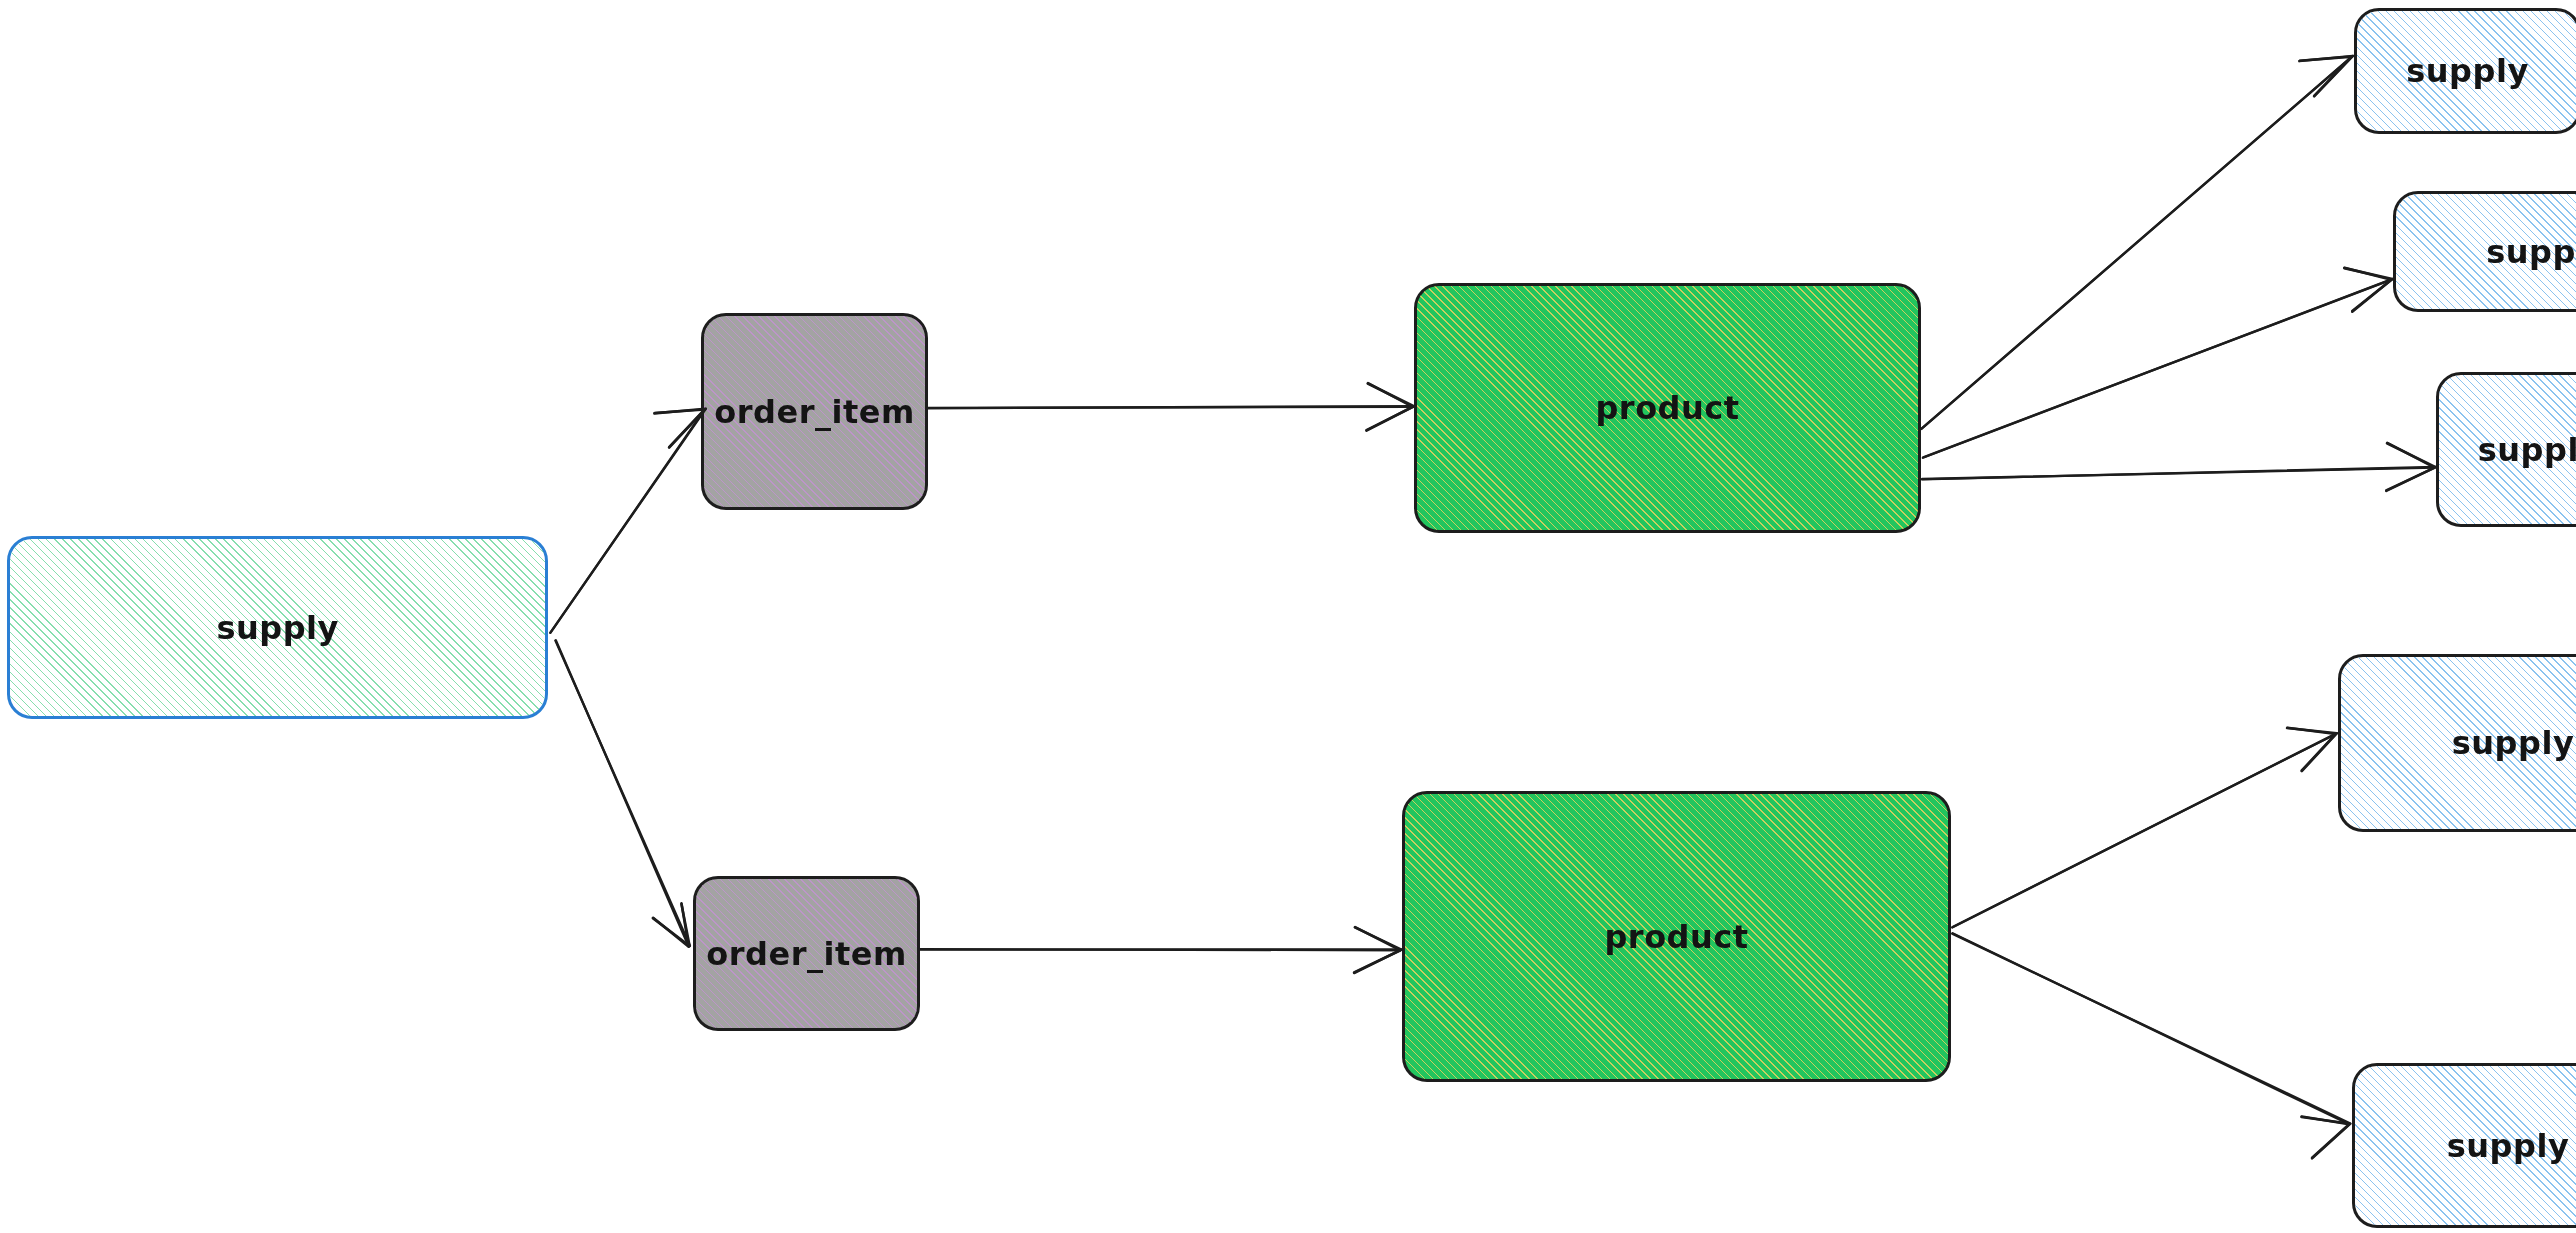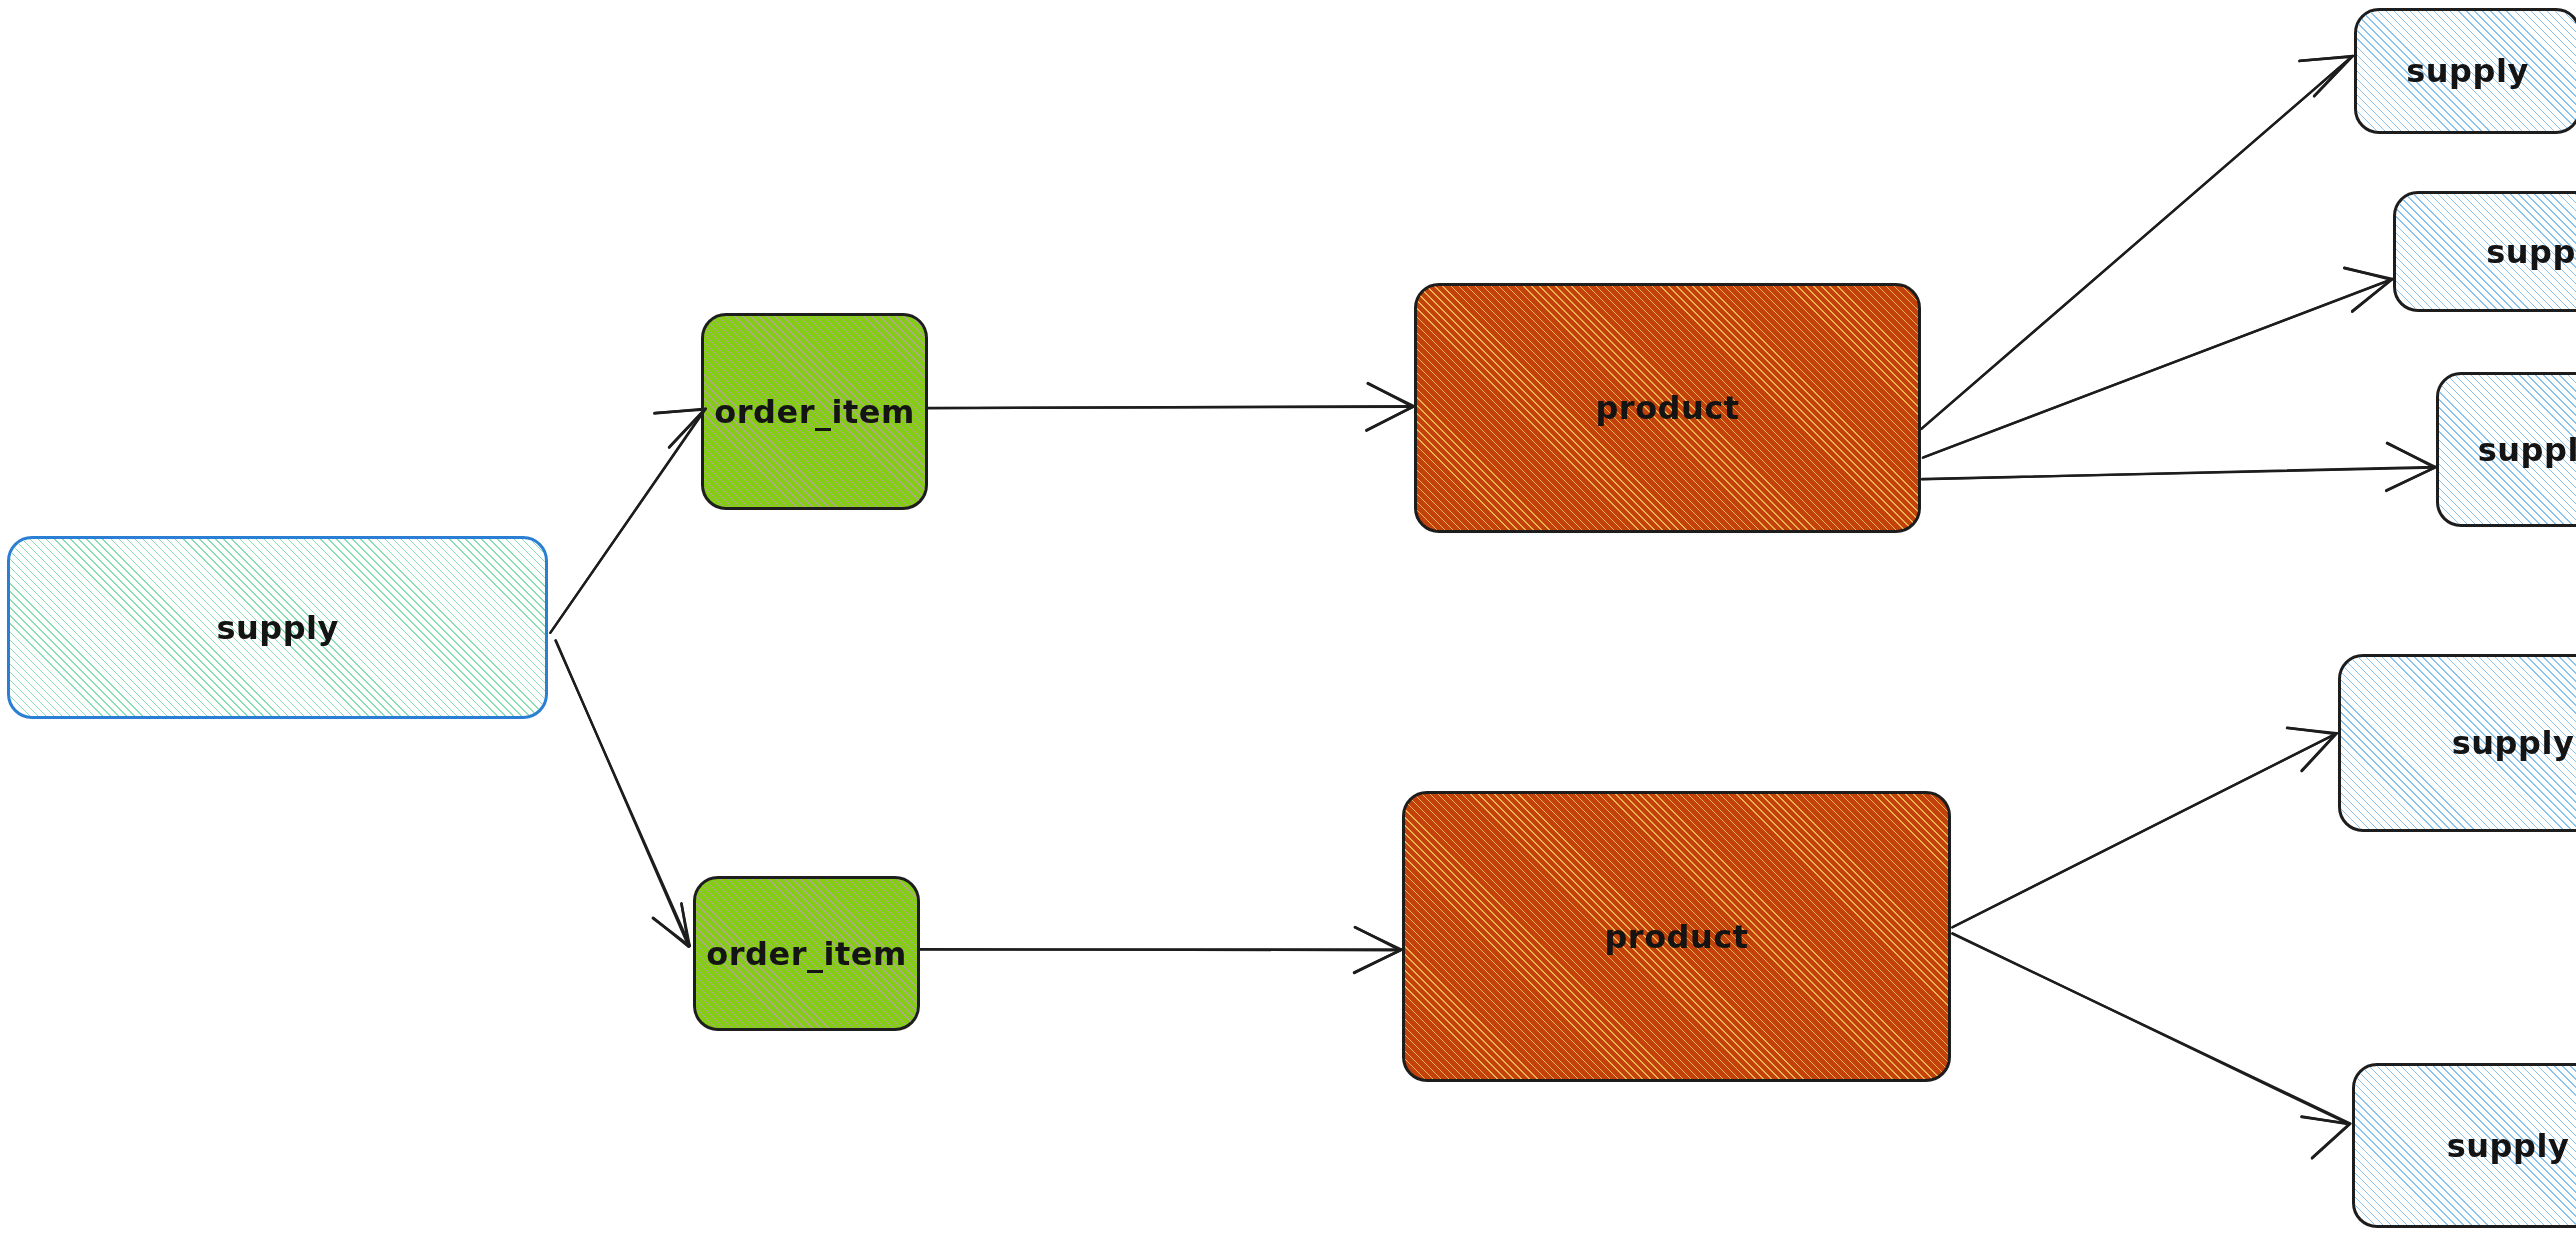--- a/index.html
+++ b/index.html
@@ -55,36 +55,36 @@
       rgba(84, 208, 140, 0.00) 0px,
       rgba(84, 208, 140, 0.00) 2.1px,
       rgba(84, 208, 140, 0.70) 2.1px,
       rgba(84, 208, 140, 0.70) 3.1px,
       rgba(84, 208, 140, 0.00) 3.1px,
       rgba(84, 208, 140, 0.00) 5.7px
     );
   }
   .n-purple {
     border-color: #1d1d1d;
-    background: #84cc16;
+    background: #a3a3a3;
   }
   .n-purple .hatch {
     background-image: repeating-linear-gradient(
       45deg,
       rgba(205, 140, 224, 0.00) 0px,
       rgba(205, 140, 224, 0.00) 2.1px,
       rgba(205, 140, 224, 0.62) 2.1px,
       rgba(205, 140, 224, 0.62) 3.1px,
       rgba(205, 140, 224, 0.00) 3.1px,
       rgba(205, 140, 224, 0.00) 5.7px
     );
   }
   .n-yellow {
     border-color: #1d1d1d;
-    background: #c2410c;
+    background: #22c55e;
   }
   .n-yellow .hatch {
     background-image: repeating-linear-gradient(
       45deg,
       rgba(245, 210, 95, 0.00) 0px,
       rgba(245, 210, 95, 0.00) 2.1px,
       rgba(245, 210, 95, 0.80) 2.1px,
       rgba(245, 210, 95, 0.80) 3.1px,
       rgba(245, 210, 95, 0.00) 3.1px,
       rgba(245, 210, 95, 0.00) 5.7px

